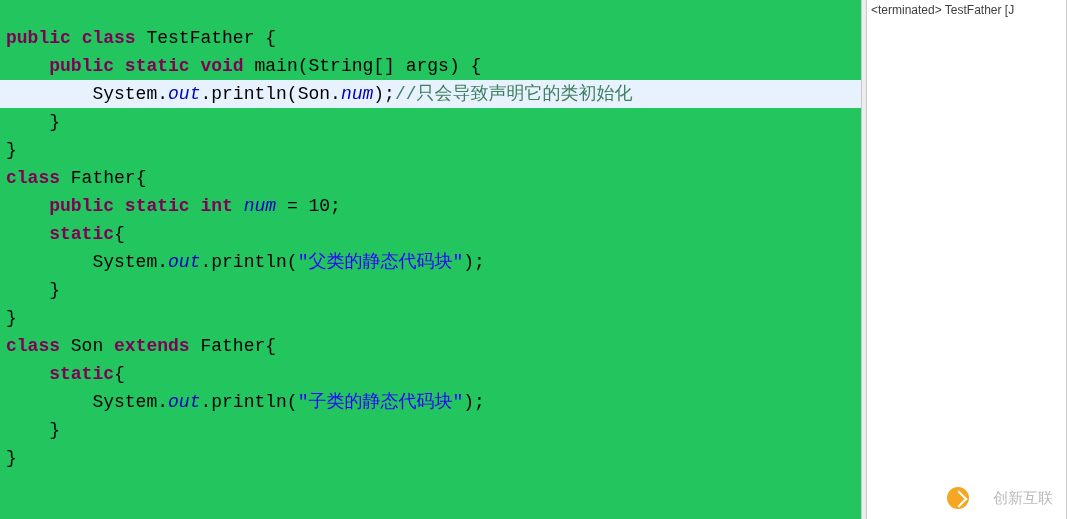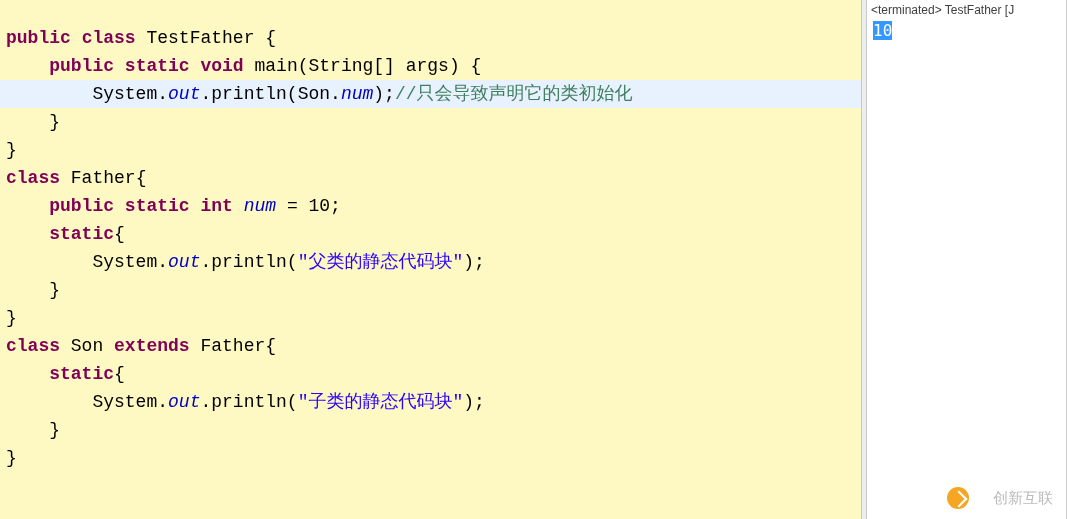--- a/index.html
+++ b/index.html
@@ -1,17 +1,17 @@
 <!DOCTYPE html>
 <html><head>
   <meta charset="utf-8">
   <style>
     * { margin:0; padding:0; box-sizing:border-box; }
     body { width:1067px; height:519px; background:#fff; font-family:Consolas,"Courier New",monospace; font-size:18px; position:relative; overflow:hidden; }
-    .editor { position:absolute; left:0; top:0; width:861px; height:519px; background:#fef9c3; padding-top:24px; }
+    .editor { position:absolute; left:0; top:0; width:861px; height:519px; background:#22c55e; padding-top:24px; }
     .sep { position:absolute; left:861px; top:0; width:6px; height:519px; background:#eceded; border-left:1px solid #c9c9c9; border-right:1px solid #c9c9c9; }
     .console { position:absolute; left:867px; top:0; width:200px; height:519px; background:#fff; border-right:1px solid #ccc; }
     .line { white-space:pre; line-height:28px; height:28px; padding-left:6px; color:#000; }
     .hl { background:#e8f2fe; }
     .kw { color:#7f0055; font-weight:bold; }
     .fld { color:#0000c0; font-style:italic; }
     .str { color:#2a00ff; }
     .cmt { color:#3f7f5f; }
     .console-head { font-family:Tahoma,sans-serif; font-size:12px; color:#404040; padding:3px 4px; white-space:nowrap; overflow:hidden; }
     .cline { font-family:Consolas,monospace; font-size:16px; padding:0 6px; line-height:22px; }
@@ -39,19 +39,18 @@
   <div class="line">    <span class="kw">static</span><span>{</span></div>
   <div class="line"><span>        System.</span><span class="fld">out</span><span>.println(</span><span class="str">"子类的静态代码块"</span><span>);</span></div>
   <div class="line">    }</div>
   <div class="line">}</div>
 </div>
 
 <div class="sep"></div>
 
 <div class="console">
   <div class="console-head">&lt;terminated&gt; TestFather [J</div>
-  <div class="cline"><span class="sel">10</span></div>
 </div>
 
 <div class="watermark">
   <span class="wm-icon"></span>
   <span>创新互联</span>
 </div>
 
 </body></html>

